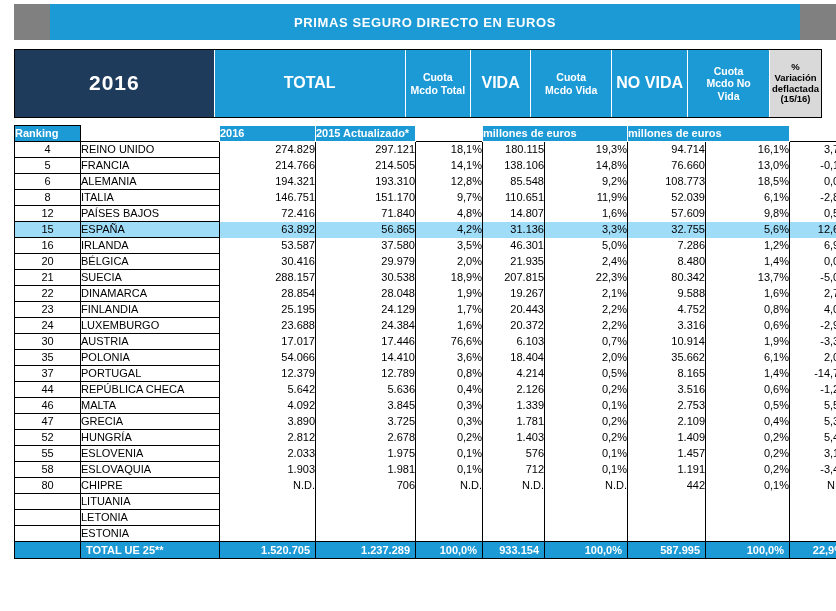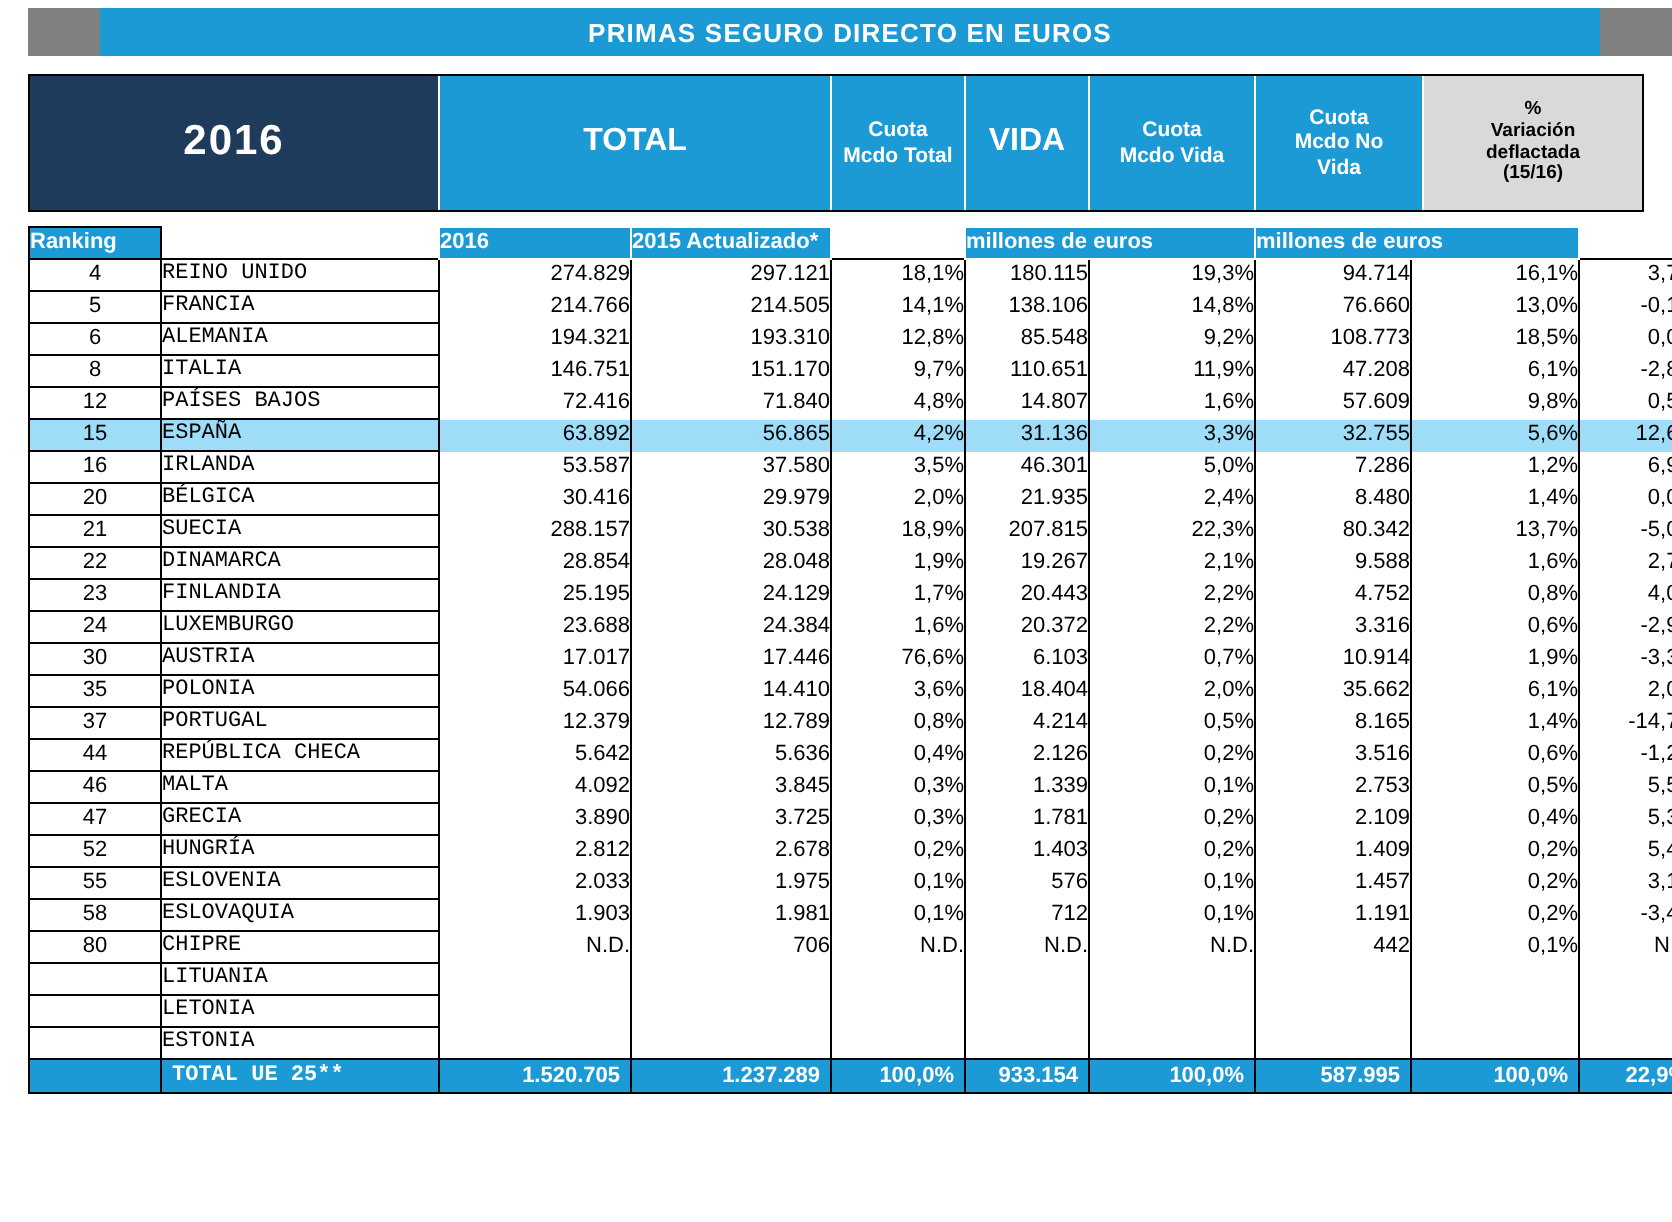--- a/index.html
+++ b/index.html
@@ -20,21 +20,21 @@
     width: 836px;
     height: 611px;
     box-sizing: border-box;
     padding: 0;
   }
 
   
   .titlebar {
     display: flex;
     align-items: stretch;
-    height: 24px;
+    height: 36px;
     margin: 4px 0 0 14px;
   }
   .titlebar .cap {
     width: 36px;
     background: #808080;
   }
   .titlebar .mid {
     flex: 1;
     background: #1c9ad6;
     color: #ffffff;
@@ -131,21 +131,20 @@
   td.rank {
     text-align: center;
     border: 1px solid #000;
     background: #ffffff;
   }
   td.country {
     text-align: left;
     padding-left: 5px;
     border: 1px solid #000;
     background: #ffffff;
-    font-family: Liberation Mono, monospace;
   }
   td.num {
     text-align: right;
     padding-right: 5px;
     border-left: 1px solid #000;
     border-right: 1px solid #000;
     background: #ffffff;
   }
   tr.highlight td {
     background: #9fdcf7 !important;
@@ -193,20 +192,21 @@
     <div class="hb-cell hb-blue hb-total" style="width:196px;">TOTAL</div>
     <div class="hb-cell hb-blue hb-sm" style="width:67px; flex-direction:column;">
       <span>Cuota</span>
       <span>Mcdo Total</span>
     </div>
     <div class="hb-cell hb-blue hb-total" style="width:62px;">VIDA</div>
     <div class="hb-cell hb-blue hb-sm" style="width:83px; flex-direction:column;">
       <span>Cuota</span>
       <span>Mcdo Vida</span>
     </div>
+    <div class="hb-cell hb-blue hb-total" style="width:78px;">NO VIDA</div>
     <div class="hb-cell hb-blue hb-sm" style="width:84px; flex-direction:column;">
       <span>Cuota</span>
       <span>Mcdo No</span>
       <span>Vida</span>
     </div>
     <div class="hb-cell hb-last" style="flex:1; flex-direction:column;">
       <span>%</span>
       <span>Variación</span>
       <span>deflactada</span>
       <span>(15/16)</span>
@@ -276,21 +276,21 @@
           <td class="num">0,0%</td>
         </tr>
         <tr class="data">
           <td class="rank">8</td>
           <td class="country">ITALIA</td>
           <td class="num">146.751</td>
           <td class="num">151.170</td>
           <td class="num">9,7%</td>
           <td class="num">110.651</td>
           <td class="num">11,9%</td>
-          <td class="num">47.208</td>
+          <td class="num">52.039</td>
           <td class="num">6,1%</td>
           <td class="num">-2,8%</td>
         </tr>
         <tr class="data">
           <td class="rank">12</td>
           <td class="country">PAÍSES BAJOS</td>
           <td class="num">72.416</td>
           <td class="num">71.840</td>
           <td class="num">4,8%</td>
           <td class="num">14.807</td>

